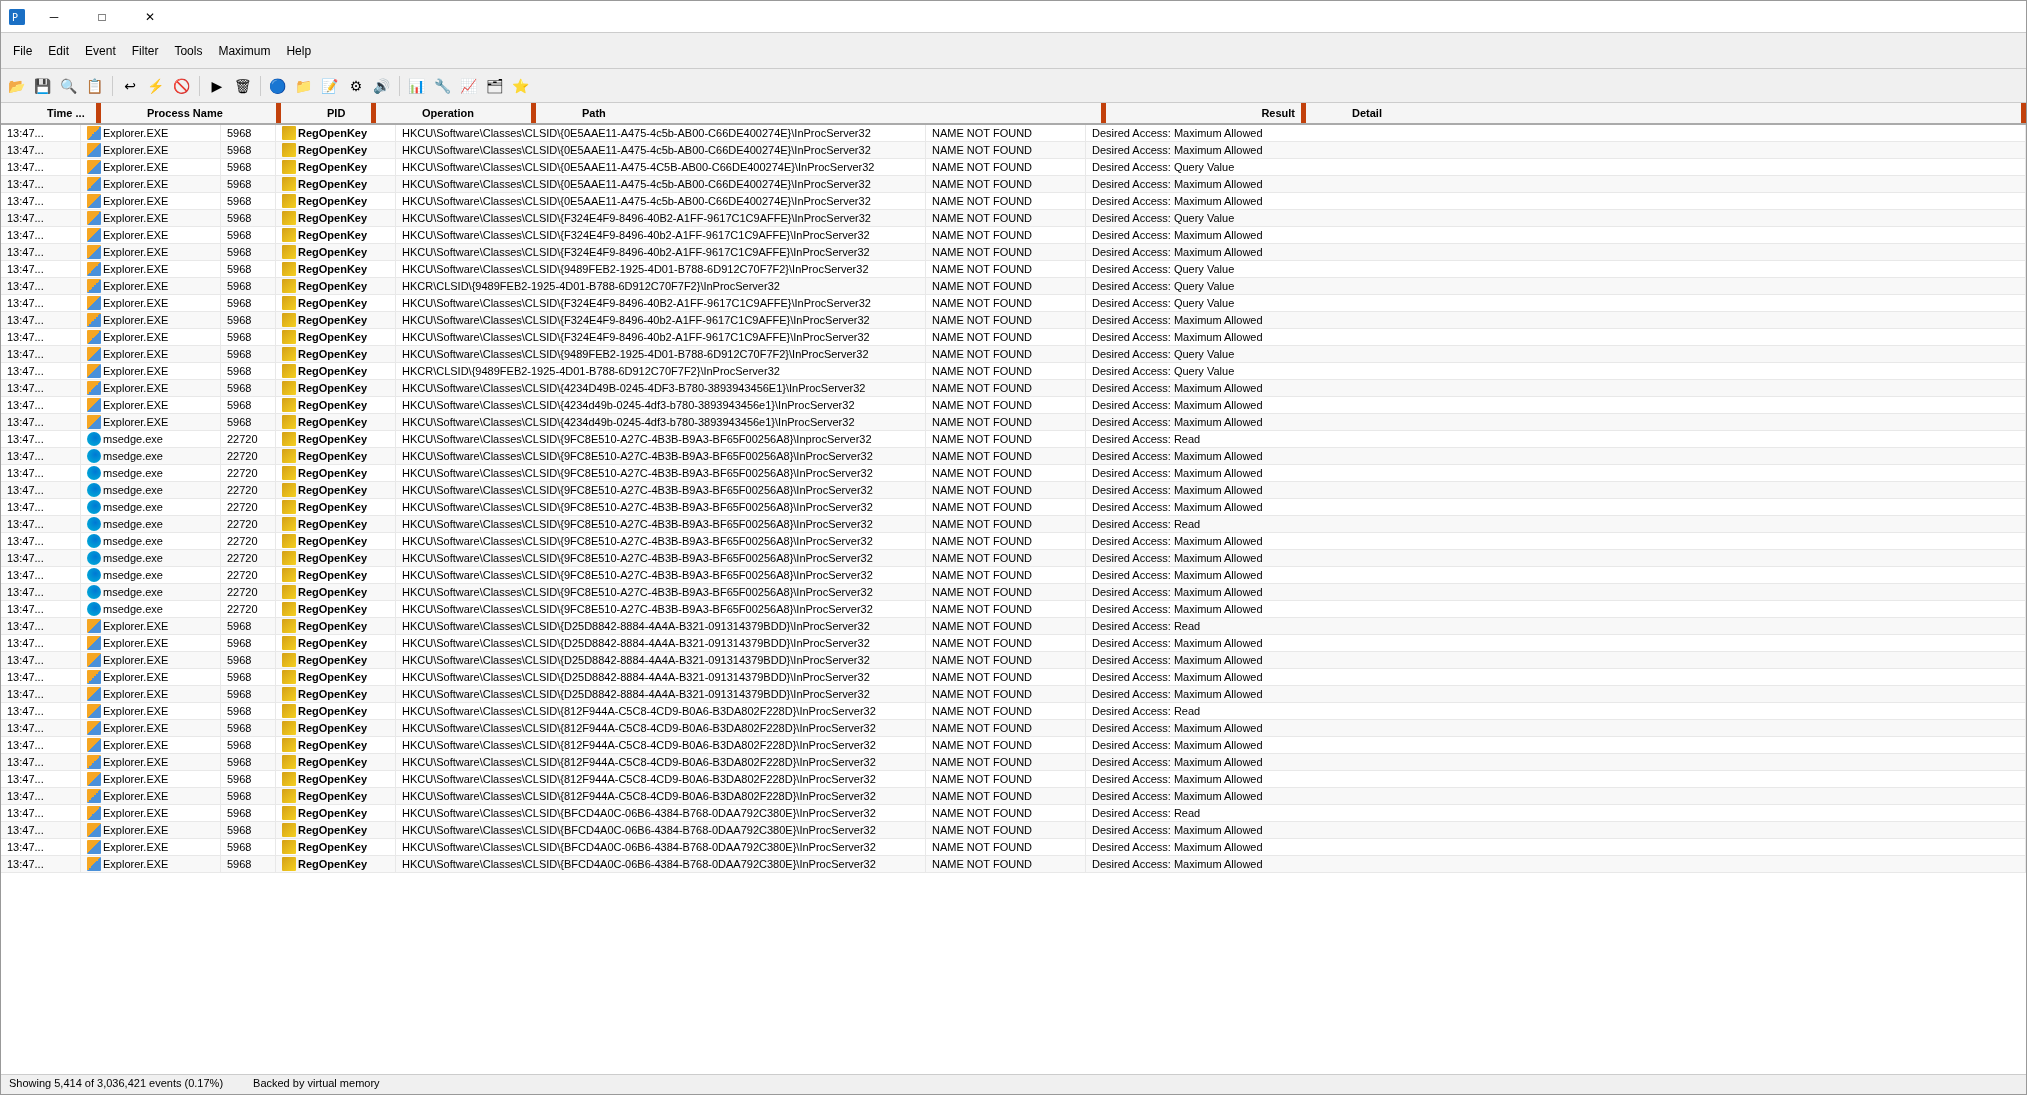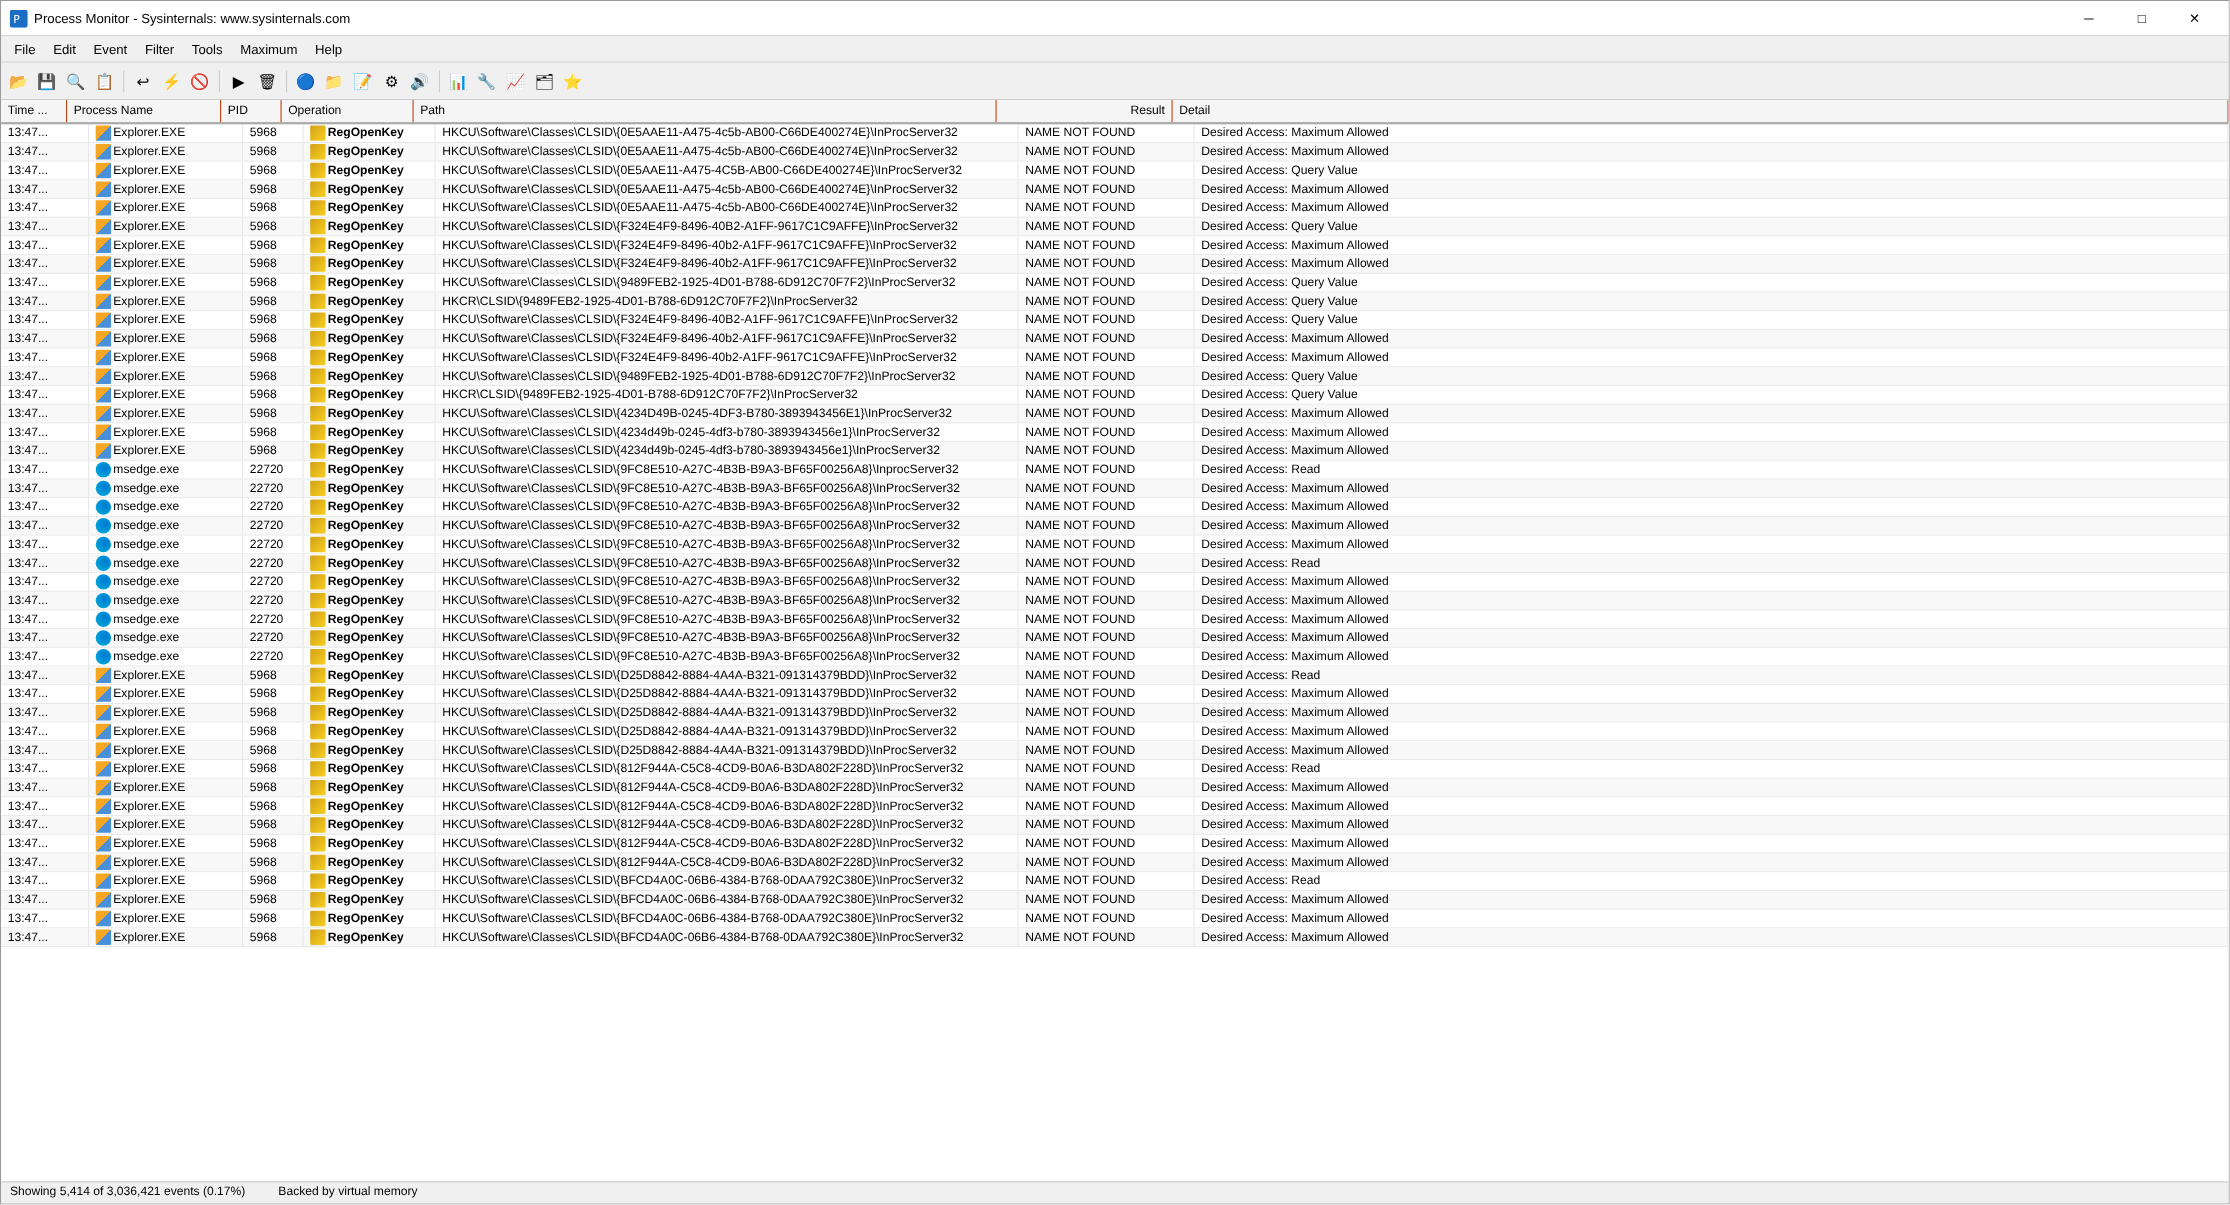--- a/index.html
+++ b/index.html
@@ -55,21 +55,21 @@
       display: flex;
       align-items: center;
       justify-content: center;
     }
     .menu-bar {
       background: #f0f0f0;
       display: flex;
       align-items: center;
       padding: 2px 4px;
       border-bottom: 1px solid #ccc;
-      height: 24px;
+      height: 36px;
       flex-shrink: 0;
     }
     .menu-item {
       padding: 2px 8px;
       cursor: pointer;
       font-size: 12px;
     }
     .toolbar {
       background: #f0f0f0;
       display: flex;
@@ -107,28 +107,29 @@
     .table-header {
       display: flex;
       background: #f5f5f5;
       border-bottom: 2px solid #aaa;
       flex-shrink: 0;
       position: sticky;
       top: 0;
     }
     .col-header {
       padding: 4px 6px;
-      font-weight: normal;
+      font-weight: bold;
       font-size: 11px;
-      border-right: 1px solid #c2410c;
+      border-right: 5px solid #c2410c;
       cursor: pointer;
       user-select: none;
       white-space: nowrap;
       overflow: hidden;
       text-overflow: ellipsis;
+      margin-left: 40px;
     }
     .col-time { width: 60px; flex-shrink: 0; }
     .col-process { width: 140px; flex-shrink: 0; }
     .col-pid { width: 55px; flex-shrink: 0; }
     .col-operation { width: 120px; flex-shrink: 0; }
     .col-path { width: 530px; flex-shrink: 0; }
     .col-result { width: 160px; flex-shrink: 0; text-align: right; }
     .col-detail { flex: 1; }
     .table-body {
       flex: 1;
@@ -206,21 +207,20 @@
 
 <div class="window">
 
   <div class="title-bar">
     <div class="title-bar-icon">
       <svg width="16" height="16" viewBox="0 0 16 16">
         <rect width="16" height="16" fill="#1a6fc4" rx="2"></rect>
         <text x="3" y="12" font-size="10" fill="white" font-family="monospace">P</text>
       </svg>
     </div>
-    <span class="title-bar-text">Process Monitor - Sysinternals: www.sysinternals.com</span>
     <div class="title-bar-controls">
       <button class="title-bar-btn">─</button>
       <button class="title-bar-btn">□</button>
       <button class="title-bar-btn close">✕</button>
     </div>
   </div>
 
   <div class="menu-bar">
       <span class="menu-item">File</span>
       <span class="menu-item">Edit</span>

